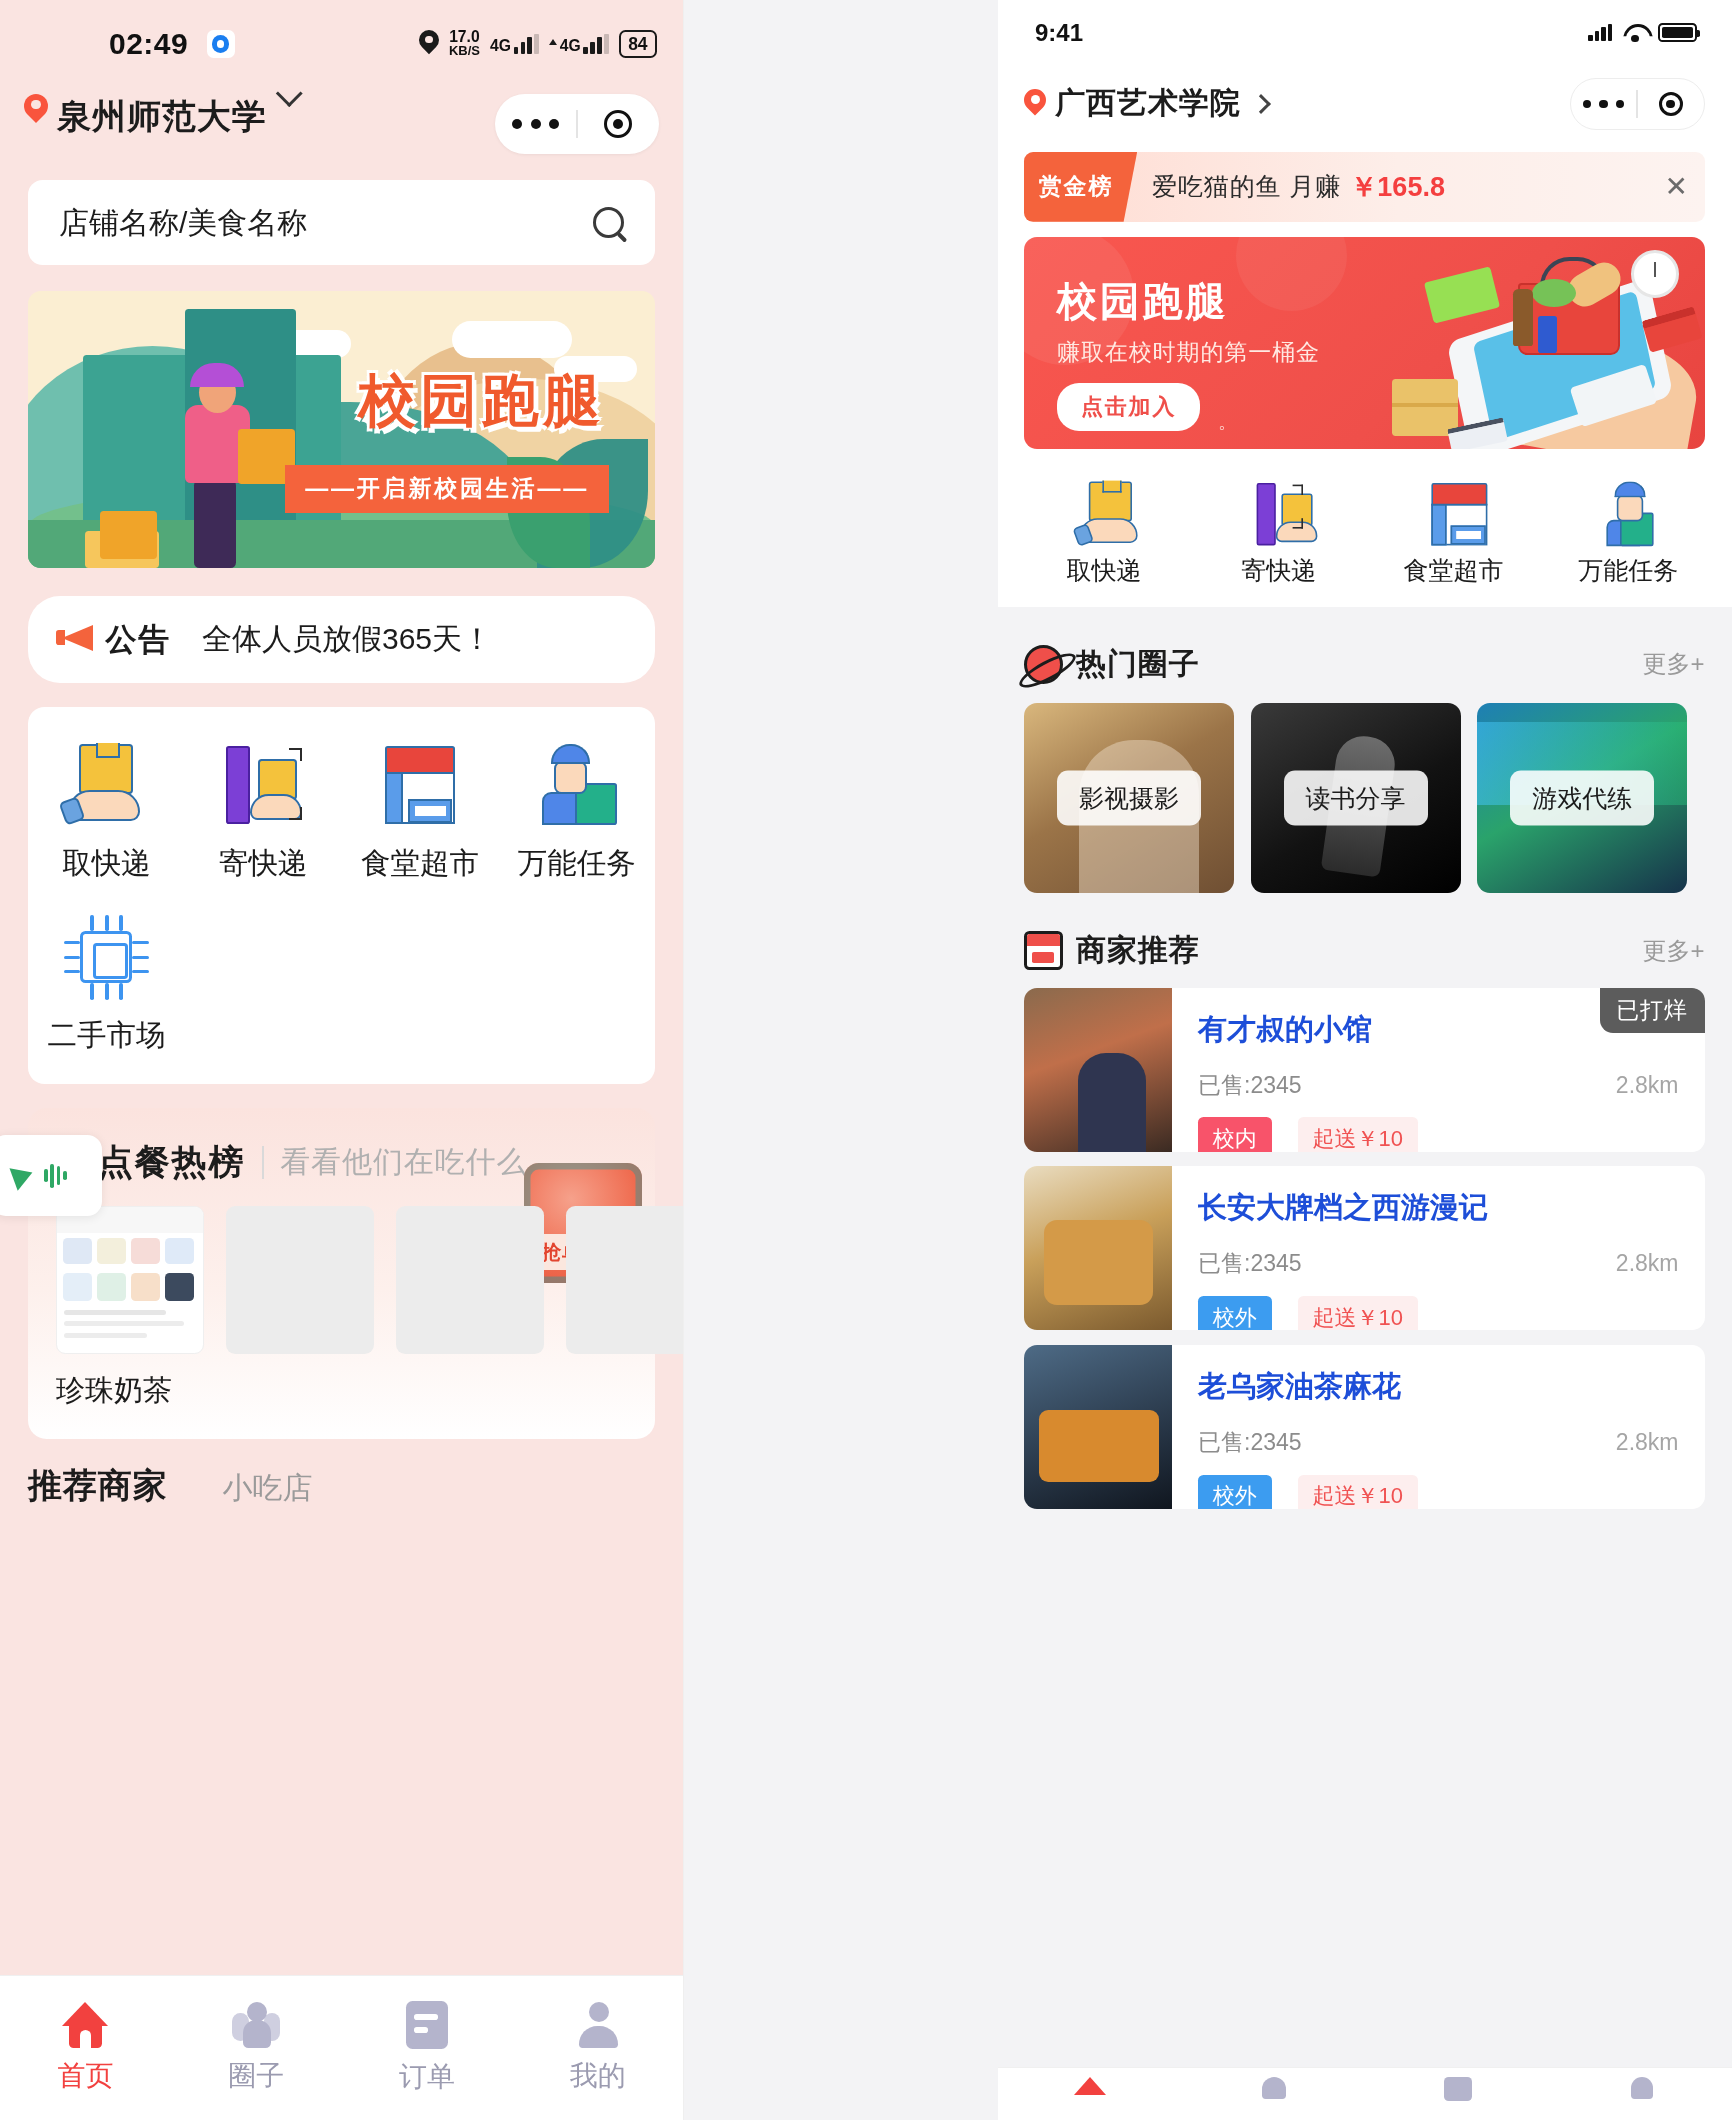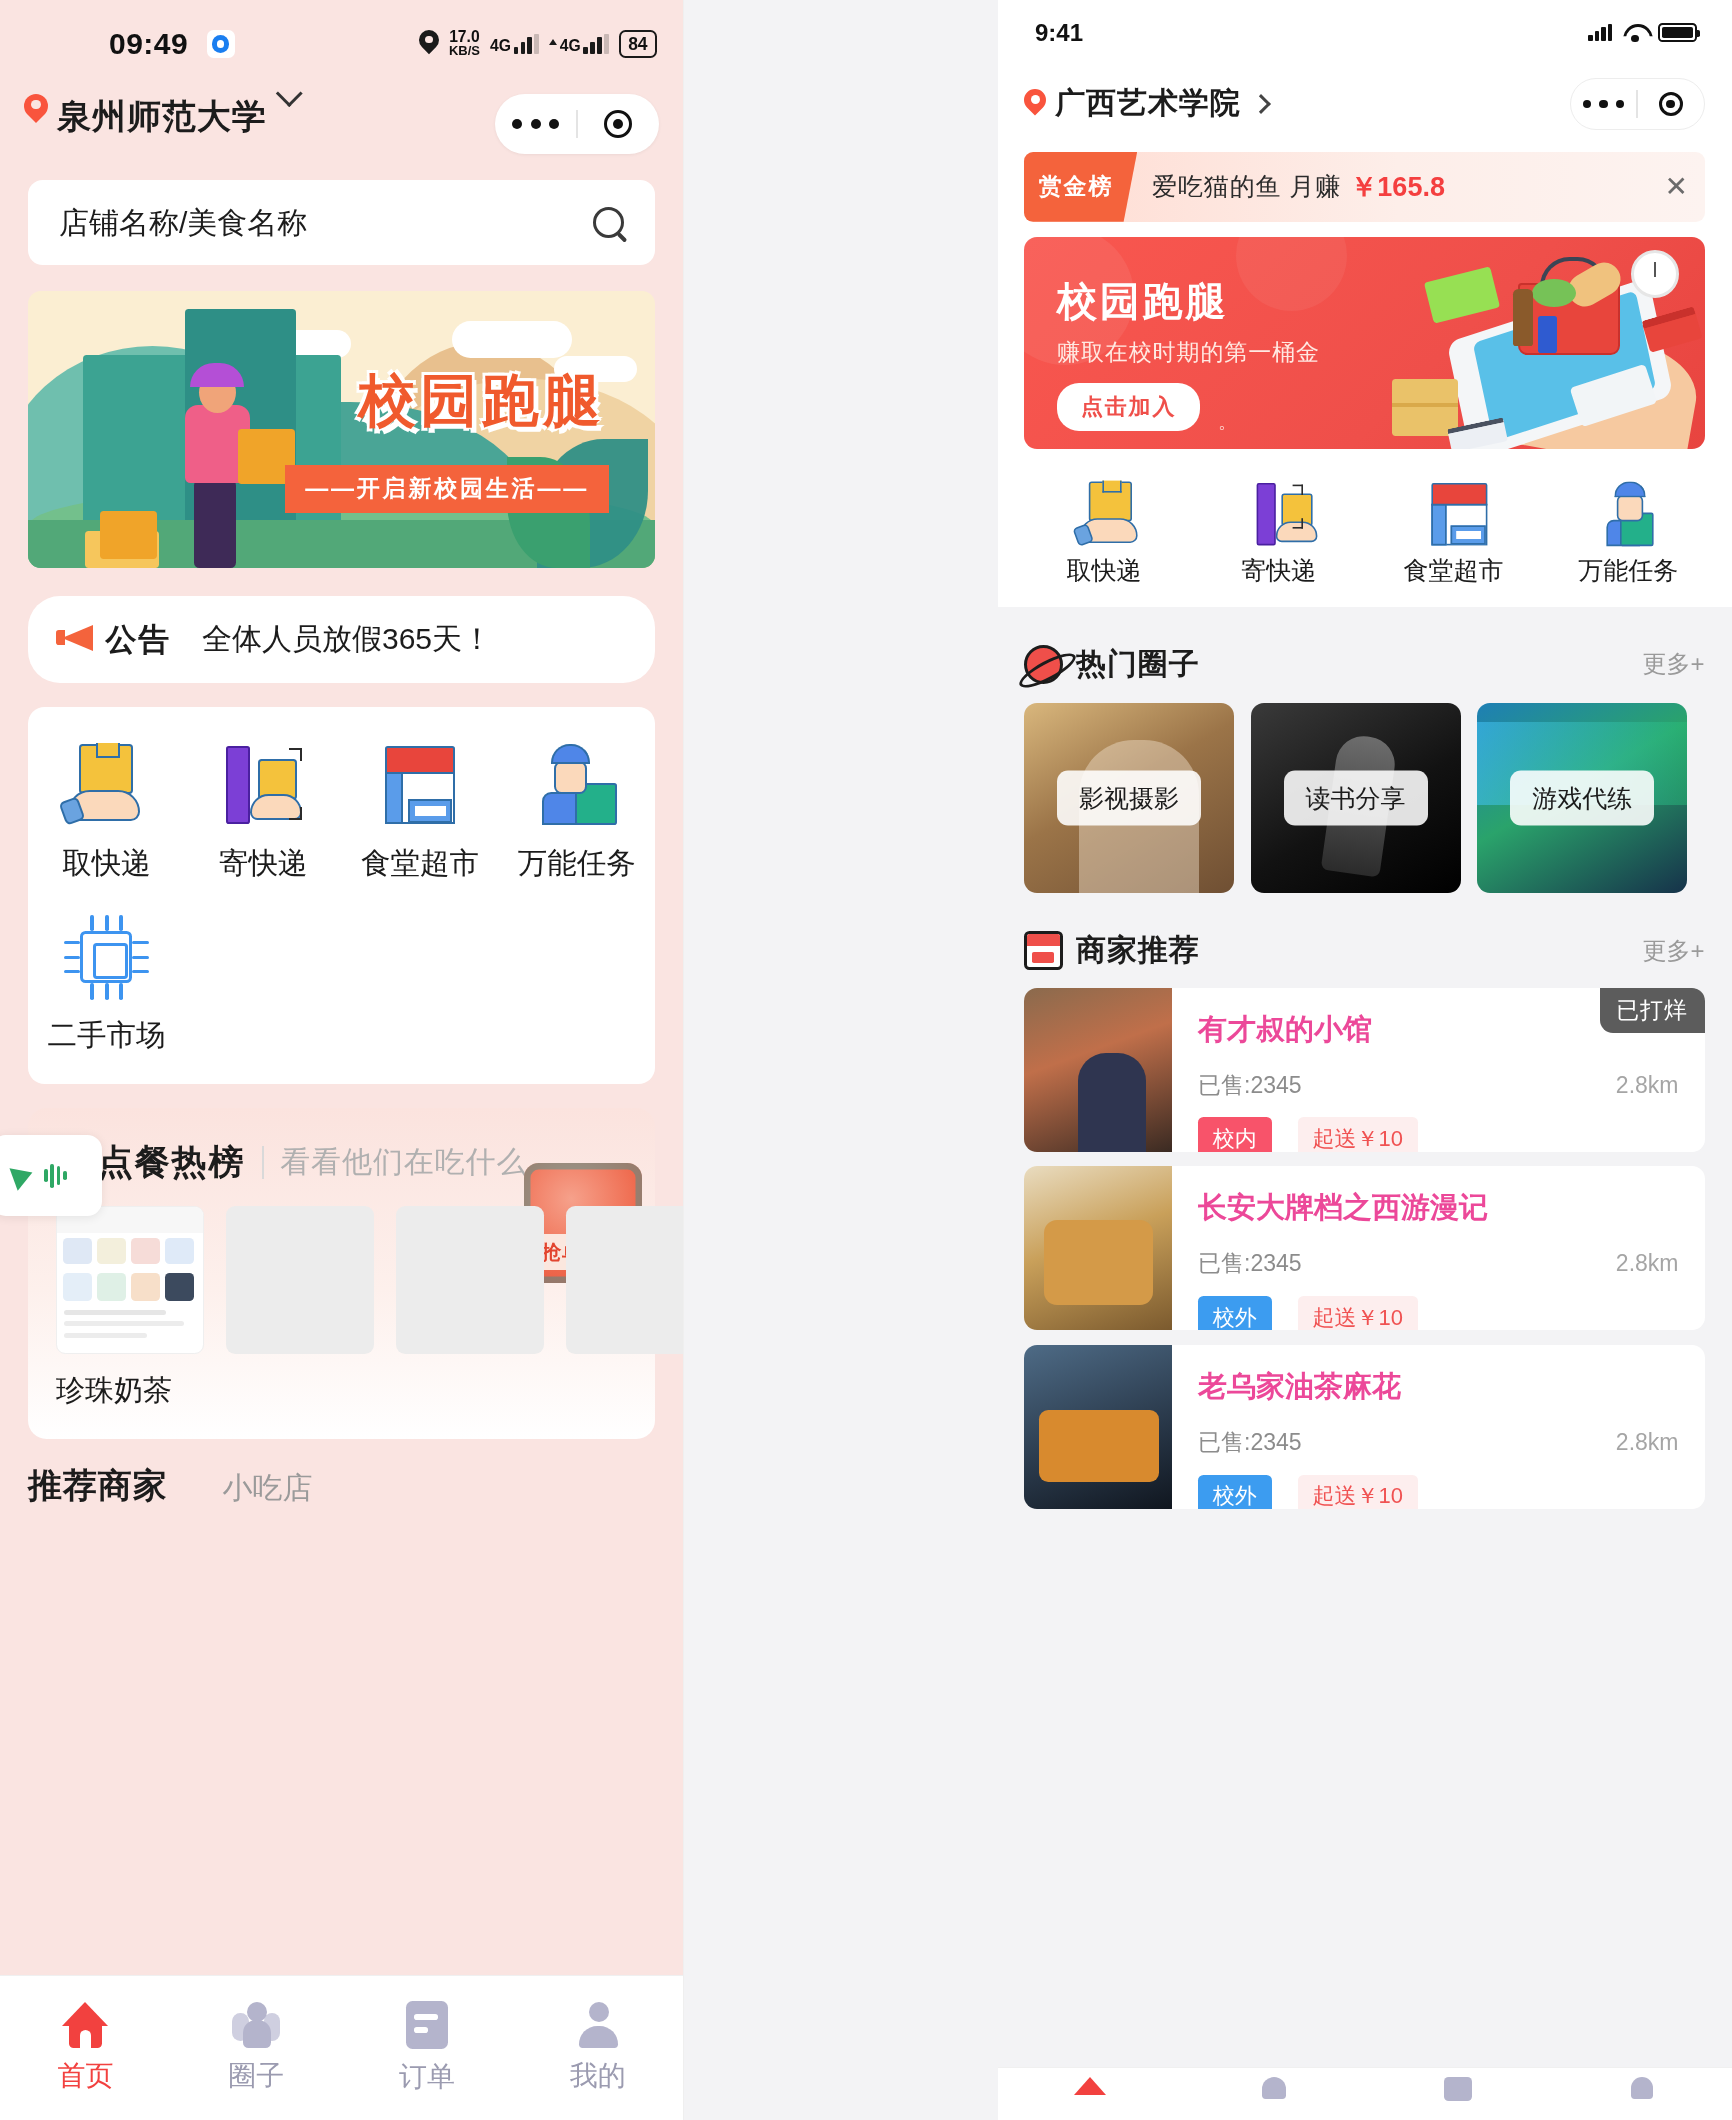--- a/index.html
+++ b/index.html
@@ -339,21 +339,21 @@
     background:#fff; border-radius:13px; height: 164px; display:flex; overflow:hidden; position:relative;
   }
   .merch-img{ width:148px; height:164px; flex:0 0 148px; position:relative; overflow:hidden;}
   .mi1{background:linear-gradient(160deg,#8a6a4d 0%, #c06f4a 40%, #3a2a22 100%);}
   .mi1:after{content:"";position:absolute;left:54px;top:65px;width:68px;height:102px;background:#2f3550;border-radius:28px 28px 0 0;}
   .mi2{background:linear-gradient(160deg,#e9dcc0 0%, #c9a05a 45%, #7b5a2e 100%);}
   .mi2:after{content:"";position:absolute;left:20px;top:54px;width:109px;height:85px;background:#d49a48;border-radius:13px;}
   .mi3{background:linear-gradient(160deg,#4e6b86 0%, #2b3b4d 55%, #10161f 100%);}
   .mi3:after{content:"";position:absolute;left:14.8px;top:65px;width:120px;height:72px;background:#d88a2e;border-radius:9.2px;}
   .merch-body{ flex:1; padding: 22px 26px 0 26px; position:relative;}
-  .merch-name{ font-size:29px; font-weight:700; color:#ec4899;}
+  .merch-name{ font-size:29px; font-weight:700; color:#1d4ed8;}
   .merch-row{ display:flex; align-items:center; margin-top: 20px;}
   .merch-sold{ font-size:23px; color:#8c8c8c;}
   .merch-dist{ margin-left:auto; font-size:23px; color:#a5a5a5;}
   .merch-tags{ display:flex; align-items:flex-end; gap:26px; margin-top: 16.6px;}
   .tag{ font-size:22px; color:#fff; padding: 6.5px 14.8px; border-radius:5.5px; }
   .tag-in{ background:#f8536a; }
   .tag-out{ background:#3c9cf0; }
   .tag-min{ background:#fdeeee; color:#f05252; font-size:22px; padding:6.5px 14.8px; border-radius:5.5px;}
   .closed-badge{
     position:absolute; right:0; top:0; background:#5c5c5c; color:#fff; font-size:23px;
@@ -371,21 +371,21 @@
   .rt-user{width:22px;height:22px;background:#b4b4cc;border-radius:11px 11px 3.7px 3.7px;}
 </style>
 </head>
 <body>
 
 <div class="stage">
 
   <div class="left-phone">
 
     <div class="l-statusbar">
-      <div class="l-time">09:49</div>
+      <div class="l-time">02:49</div>
       <div class="l-dot-app">
           <i></i>
         </div>
       <div class="l-status-right">
         <div class="pin-dark"></div>
         <div class="kbs">
           <span>17.0</span>
           <small>KB/S</small>
         </div>
         <div class="sig-wrap">

